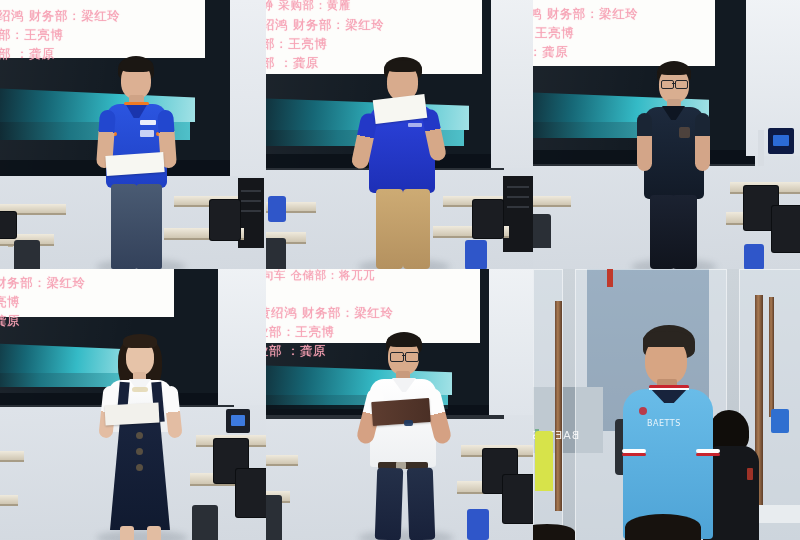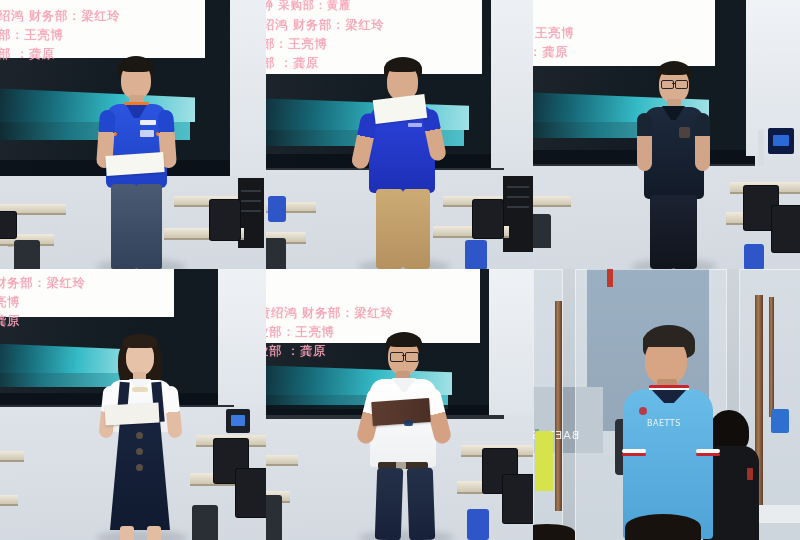--- a/index.html
+++ b/index.html
@@ -216,20 +216,21 @@
   </div>
 
   <div class="panel">
     <div class="wall"></div>
     <div class="board" style="left:-14px;top:-4px;width:236px;height:168px;"></div>
     <div class="screen" style="left:-14px;top:-4px;width:196px;height:70px;"></div>
     <div class="tealband" style="left:-14px;top:92px;width:190px;height:30px;clip-path:polygon(0 0,100% 26%,100% 100%,0 100%);"></div>
     <div class="tealband2" style="left:-14px;top:122px;width:186px;height:16px;"></div>
     <div class="boardbottomline" style="left:-14px;top:150px;width:236px;height:16px;"></div>
 
+    <div class="slidetext big" style="left:-4px;top:4px;">鸿    财务部：梁红玲</div>
     <div class="slidetext big" style="left:2px;top:23px;">王亮博</div>
     <div class="slidetext big" style="left:-4px;top:42px;">：龚原</div>
 
     <div class="wallpanel" style="right:-4px;top:-4px;width:58px;height:160px;background:linear-gradient(180deg,#f0f3f6,#dee3e9);"></div>
     <div class="devicearm" style="right:36px;top:130px;width:6px;height:36px;"></div>
     <div class="devicebox" style="right:6px;top:128px;width:26px;height:26px;">
       <div class="lens"></div>
     </div>
     <div class="desktop" style="right:-10px;top:182px;width:80px;height:10px;"></div>
     <div class="desktop" style="right:-12px;top:212px;width:86px;height:11px;"></div>
@@ -308,20 +309,21 @@
   </div>
 
   <div class="panel">
     <div class="wall"></div>
     <div class="board" style="left:-14px;top:-4px;width:252px;height:150px;"></div>
     <div class="screen" style="left:-14px;top:-4px;width:228px;height:78px;"></div>
     <div class="tealband" style="left:-14px;top:96px;width:200px;height:30px;clip-path:polygon(0 0,100% 24%,100% 100%,0 100%);"></div>
     <div class="tealband2" style="left:-14px;top:126px;width:196px;height:14px;"></div>
     <div class="boardbottomline" style="left:-14px;top:136px;width:252px;height:14px;"></div>
 
+    <div class="slidetext" style="left:-4px;top:-2px;">句车        仓储部：将兀兀</div>
     <div class="slidetext big" style="left:-8px;top:34px;">黄绍鸿  财务部：梁红玲</div>
     <div class="slidetext big" style="left:-10px;top:53px;">业部：王亮博</div>
     <div class="slidetext big" style="left:-10px;top:72px;">业部 ：龚原</div>
 
     <div class="wallpanel" style="right:-4px;top:-4px;width:48px;height:150px;background:linear-gradient(180deg,#eff2f5,#dfe4ea);"></div>
     <div class="desktop" style="right:-8px;top:176px;width:80px;height:10px;"></div>
     <div class="desktop" style="right:-10px;top:212px;width:86px;height:11px;"></div>
     <div class="monitor" style="right:16px;top:180px;width:34px;height:44px;"></div>
     <div class="monitor" style="right:-6px;top:206px;width:36px;height:48px;"></div>
     <div class="chairblue" style="right:44px;top:240px;width:22px;height:31px;"></div>

